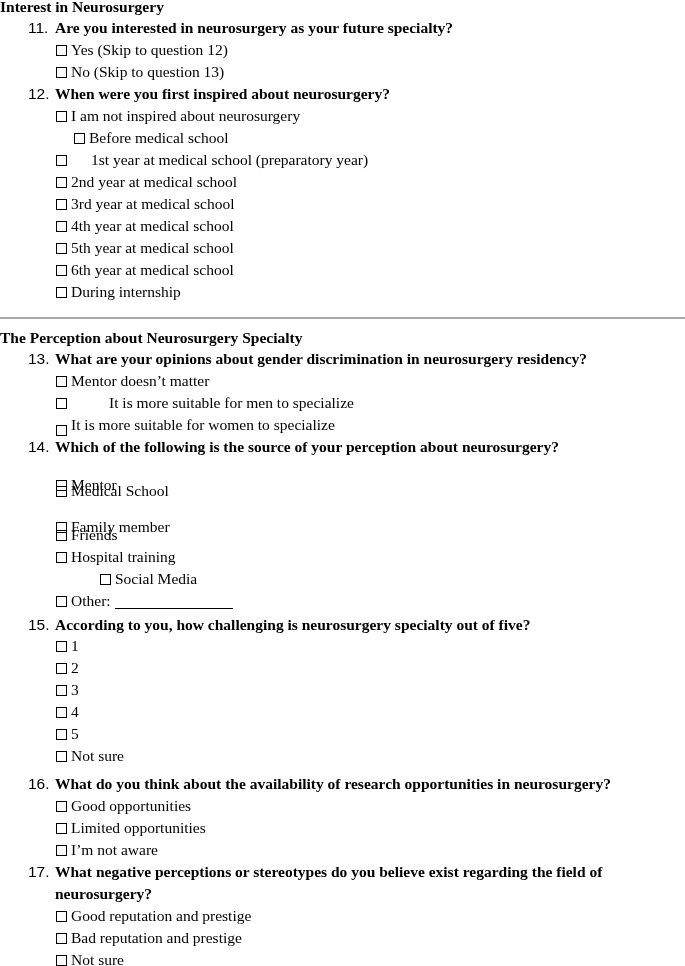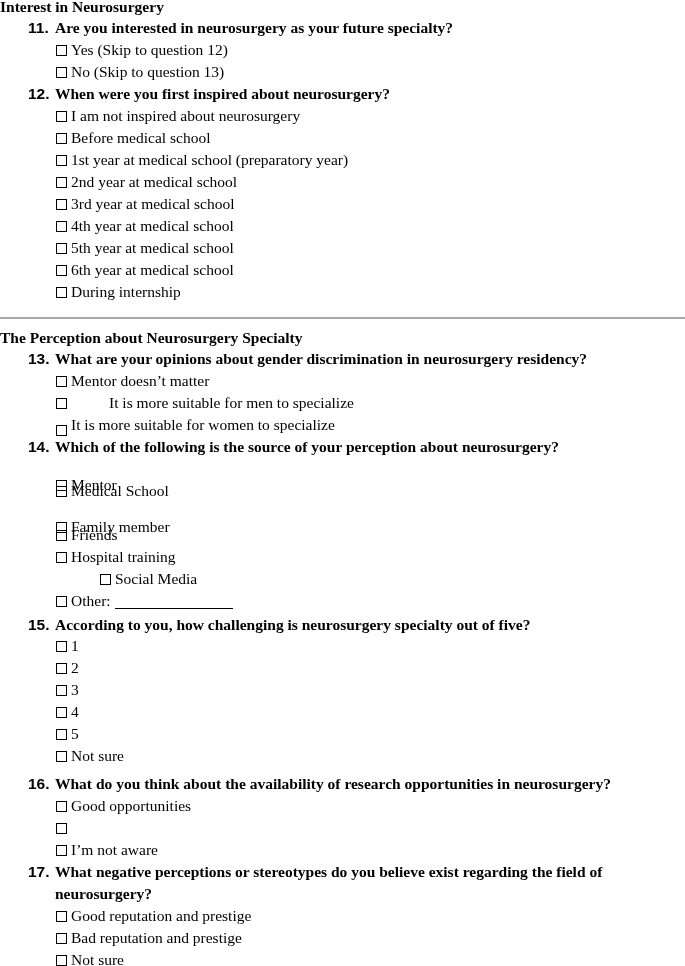--- a/index.html
+++ b/index.html
@@ -29,21 +29,21 @@
       left: 28px;
       width: 650px;
       line-height: 22px;
       font-size: 15.5px;
     }
     .question .qnum {
       position: absolute;
       left: 0;
       top: 0;
       font-family: "Liberation Sans", "DejaVu Sans", sans-serif;
-      font-weight: bold;
+      font-weight: normal;
       font-size: 15.5px;
     }
     .question .qtext {
       display: block;
       margin-left: 27px;
       font-weight: bold;
     }
     .option {
       position: absolute;
       left: 56px;
@@ -100,25 +100,25 @@
   </div>
 
 <div class="question" style="top:83px;">
   <span class="qnum">12.</span>
   <span class="qtext">When were you first inspired about neurosurgery?</span>
 </div>
 <div class="option" style="top:105px;">
     <span class="checkbox"></span>
     <span>I am not inspired about neurosurgery</span>
   </div>
-<div class="option" style="top:127px;">
+<div class="option" style="top:127px;margin-left:18px;">
     <span class="checkbox"></span>
     <span>Before medical school</span>
   </div>
-<div class="option" style="top:149px;">
+<div class="option" style="top:149px;gap:20px;">
     <span class="checkbox"></span>
     <span>1st year at medical school (preparatory year)</span>
   </div>
 <div class="option" style="top:171px;">
     <span class="checkbox"></span>
     <span>2nd year at medical school</span>
   </div>
 <div class="option" style="top:193px;">
     <span class="checkbox"></span>
     <span>3rd year at medical school</span>
@@ -227,20 +227,21 @@
 <div class="question" style="top:773px;">
   <span class="qnum">16.</span>
   <span class="qtext">What do you think about the availability of research opportunities in neurosurgery?</span>
 </div>
 <div class="option" style="top:795px;">
     <span class="checkbox"></span>
     <span>Good opportunities</span>
   </div>
 <div class="option" style="top:817px;">
     <span class="checkbox"></span>
+    <span>Limited opportunities</span>
   </div>
 <div class="option" style="top:839px;">
     <span class="checkbox"></span>
     <span>I’m not aware</span>
   </div>
 
 <div class="question" style="top:861px; width:625px;">
   <span class="qnum">17.</span>
   <span class="qtext">What negative perceptions or stereotypes do you believe exist regarding the field of neurosurgery?</span>
 </div>

